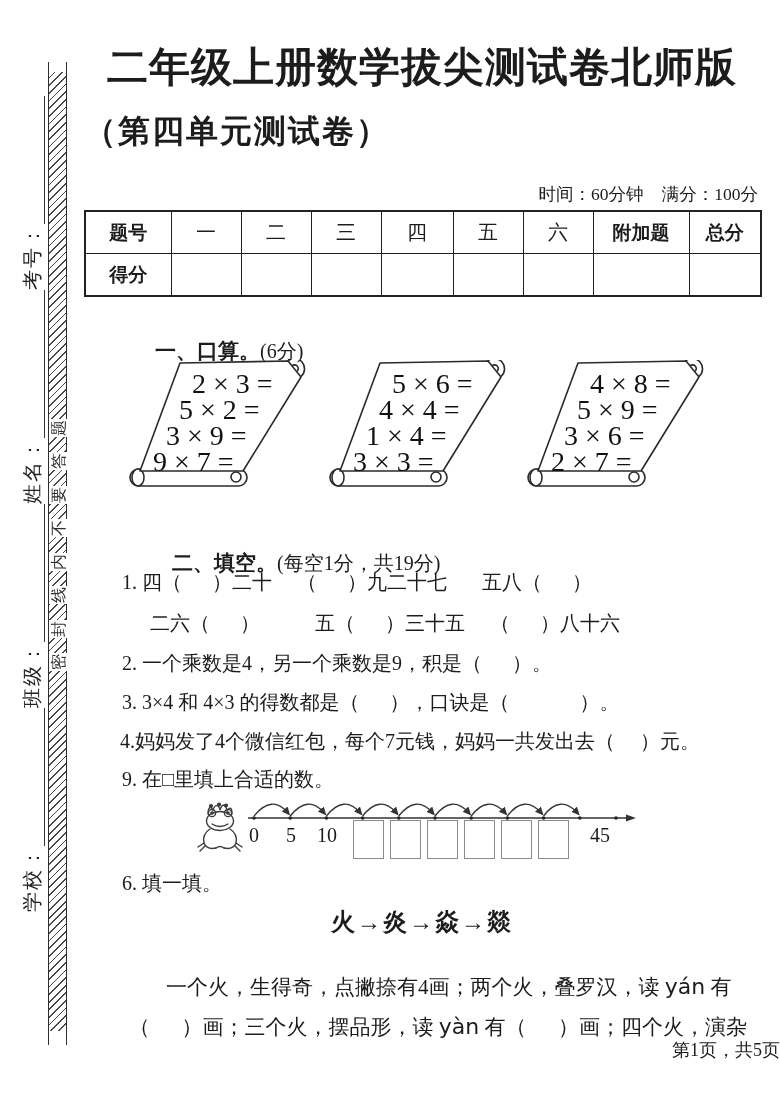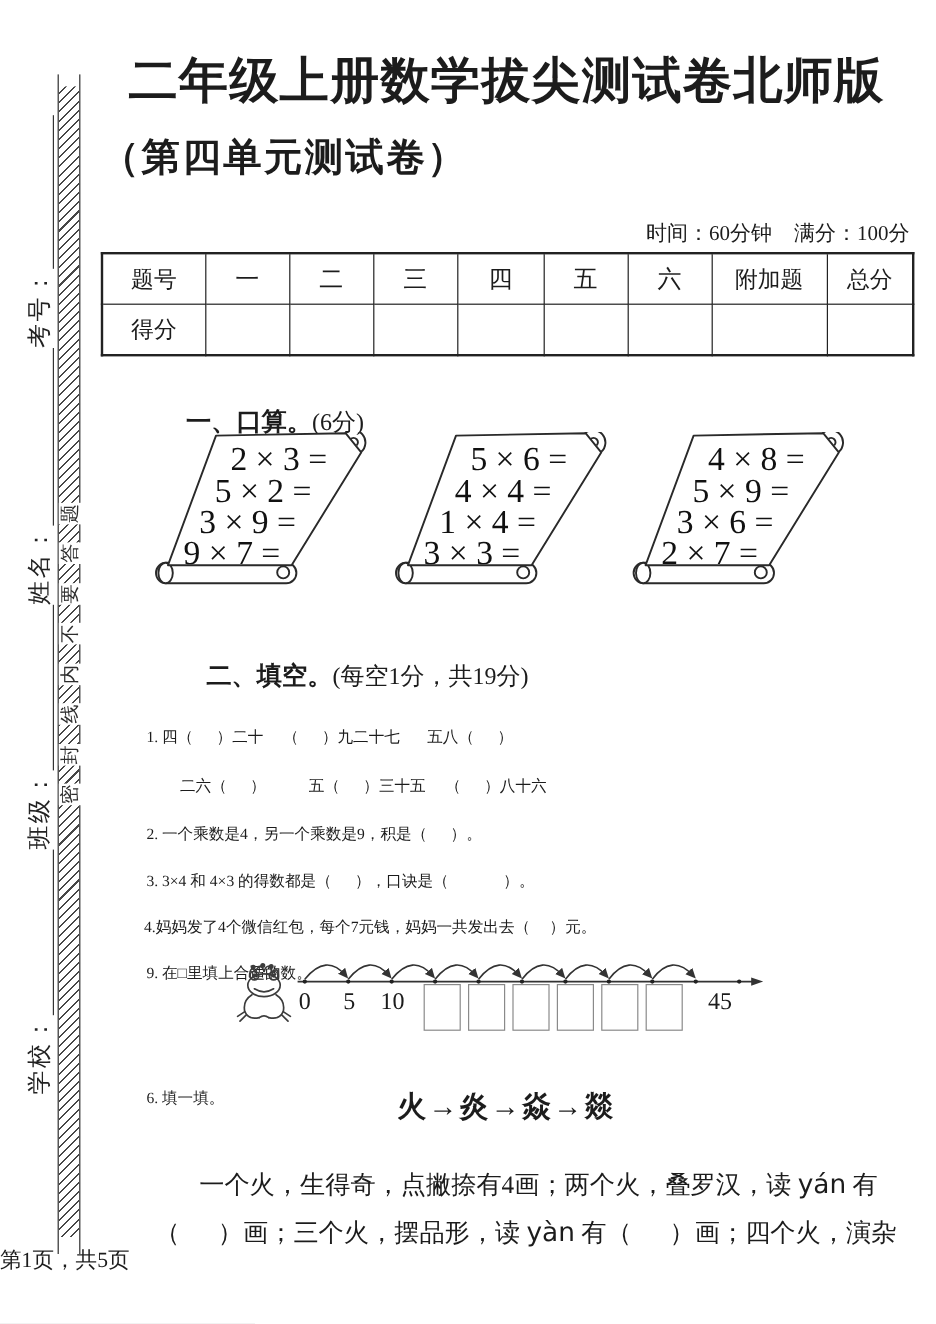--- a/index.html
+++ b/index.html
@@ -55,29 +55,29 @@
     position:absolute;left:84px;top:210px;border-collapse:collapse;
     table-layout:fixed;
   }
   .score-table td{
     border:1.4px solid #222;height:41px;text-align:center;vertical-align:middle;
     font-size:20px;padding:0;
   }
   .score-table{border:2.2px solid #222;}
   .score-table td.hd{
     font-family:"DejaVu Sans","Liberation Sans",sans-serif;
-    font-weight:normal;font-size:19px;margin-top:48px;
+    font-weight:bold;font-size:19px;margin-top:48px;
   }
   
   .sec-header{position:absolute;font-size:21px;white-space:pre;}
   .sec-header .sec-bold{
     font-family:Liberation Serif, serif;font-weight:bold;margin-left:46px;
   }
   .sec-header .sec-points{font-size:20px;}
-  .q{position:absolute;font-size:13px;white-space:pre;line-height:30px;margin-top:32px;}
+  .q{position:absolute;font-size:20px;white-space:pre;line-height:30px;}
   
   .scroll{position:absolute;width:182px;height:130px;top:360px;}
   .scroll svg{position:absolute;left:0;top:0;}
   .scroll .eq{
     position:absolute;font-size:28px;white-space:nowrap;color:#111;
   }
   .eq0{left:64px;top:8px}.eq1{left:51px;top:34px}
   .eq2{left:38px;top:60px}.eq3{left:25px;top:86px}
   
   .nl-label{
@@ -91,21 +91,21 @@
   
   .fire-seq{
     position:absolute;left:84px;width:676px;top:906px;text-align:center;
     font-size:24px;font-weight:bold;letter-spacing:2px;
   }
   .para{position:absolute;font-size:21px;white-space:pre;}
   .pinyin{
     font-family:"DejaVu Sans","Liberation Sans",sans-serif;font-size:22px;
   }
   .footer{
-    position:absolute;left:0;width:780px;top:1038px;text-align:left;
+    position:absolute;left:0;width:780px;top:1038px;text-align:right;
     font-size:18px;
   }
 </style>
 </head>
 <body>
 
 <div class="page">
 
   <div class="sidebar-fields">
     <span class="f-label">学校：</span>

